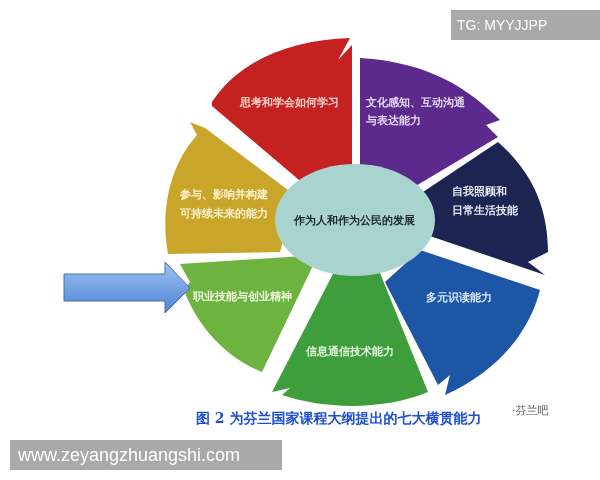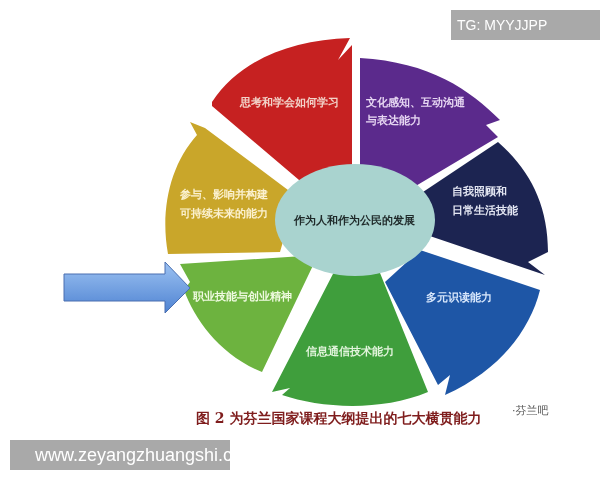--- a/index.html
+++ b/index.html
@@ -3,22 +3,22 @@
   <meta charset="utf-8">
   <style>
     html, body { margin:0; padding:0; }
     body { width:600px; height:480px; background:#ffffff; position:relative; overflow:hidden;
       font-family: "DejaVu Sans", sans-serif; }
     #stage { position:absolute; left:0; top:0; width:600px; height:480px; }
     .seg-label { font-family: "DejaVu Sans", sans-serif; font-size:11px; font-weight:bold; }
     .watermark { position:absolute; background:#a9a9a9; color:#ffffff;
       font-family: "Liberation Sans", sans-serif; }
     #wm-top { left:451px; top:10px; width:159px; height:30px; font-size:14px; line-height:30px; padding-left:6px; box-sizing:border-box; }
-    #wm-bottom { left:10px; top:440px; width:220px; height:30px; font-size:18px; line-height:30px; padding-left:25px; box-sizing:border-box; }
-    #caption { position:absolute; left:196px; top:410px; font-family:"DejaVu Serif", serif; font-size:14px; font-weight:bold; color:#7f1d1d; letter-spacing:0px; white-space:nowrap; }
+    #wm-bottom { left:10px; top:440px; width:272px; height:30px; font-size:18px; line-height:30px; padding-left:8px; box-sizing:border-box; }
+    #caption { position:absolute; left:196px; top:410px; font-family:"DejaVu Serif", serif; font-size:14px; font-weight:bold; color:#1d4ed8; letter-spacing:0px; white-space:nowrap; }
     #caption-mark { position:absolute; left:512px; top:403px; font-family:"DejaVu Sans", sans-serif; font-size:11px; color:#555; white-space:nowrap; }
   </style>
 </head>
 <body>
 
 <svg id="stage" width="600" height="480" viewBox="0 0 600 480">
   <defs>
     <linearGradient id="arrowGrad" x1="0" y1="0" x2="0" y2="1">
       <stop offset="0" stop-color="#9cc2f2"></stop>
       <stop offset="1" stop-color="#4f83d2"></stop>

